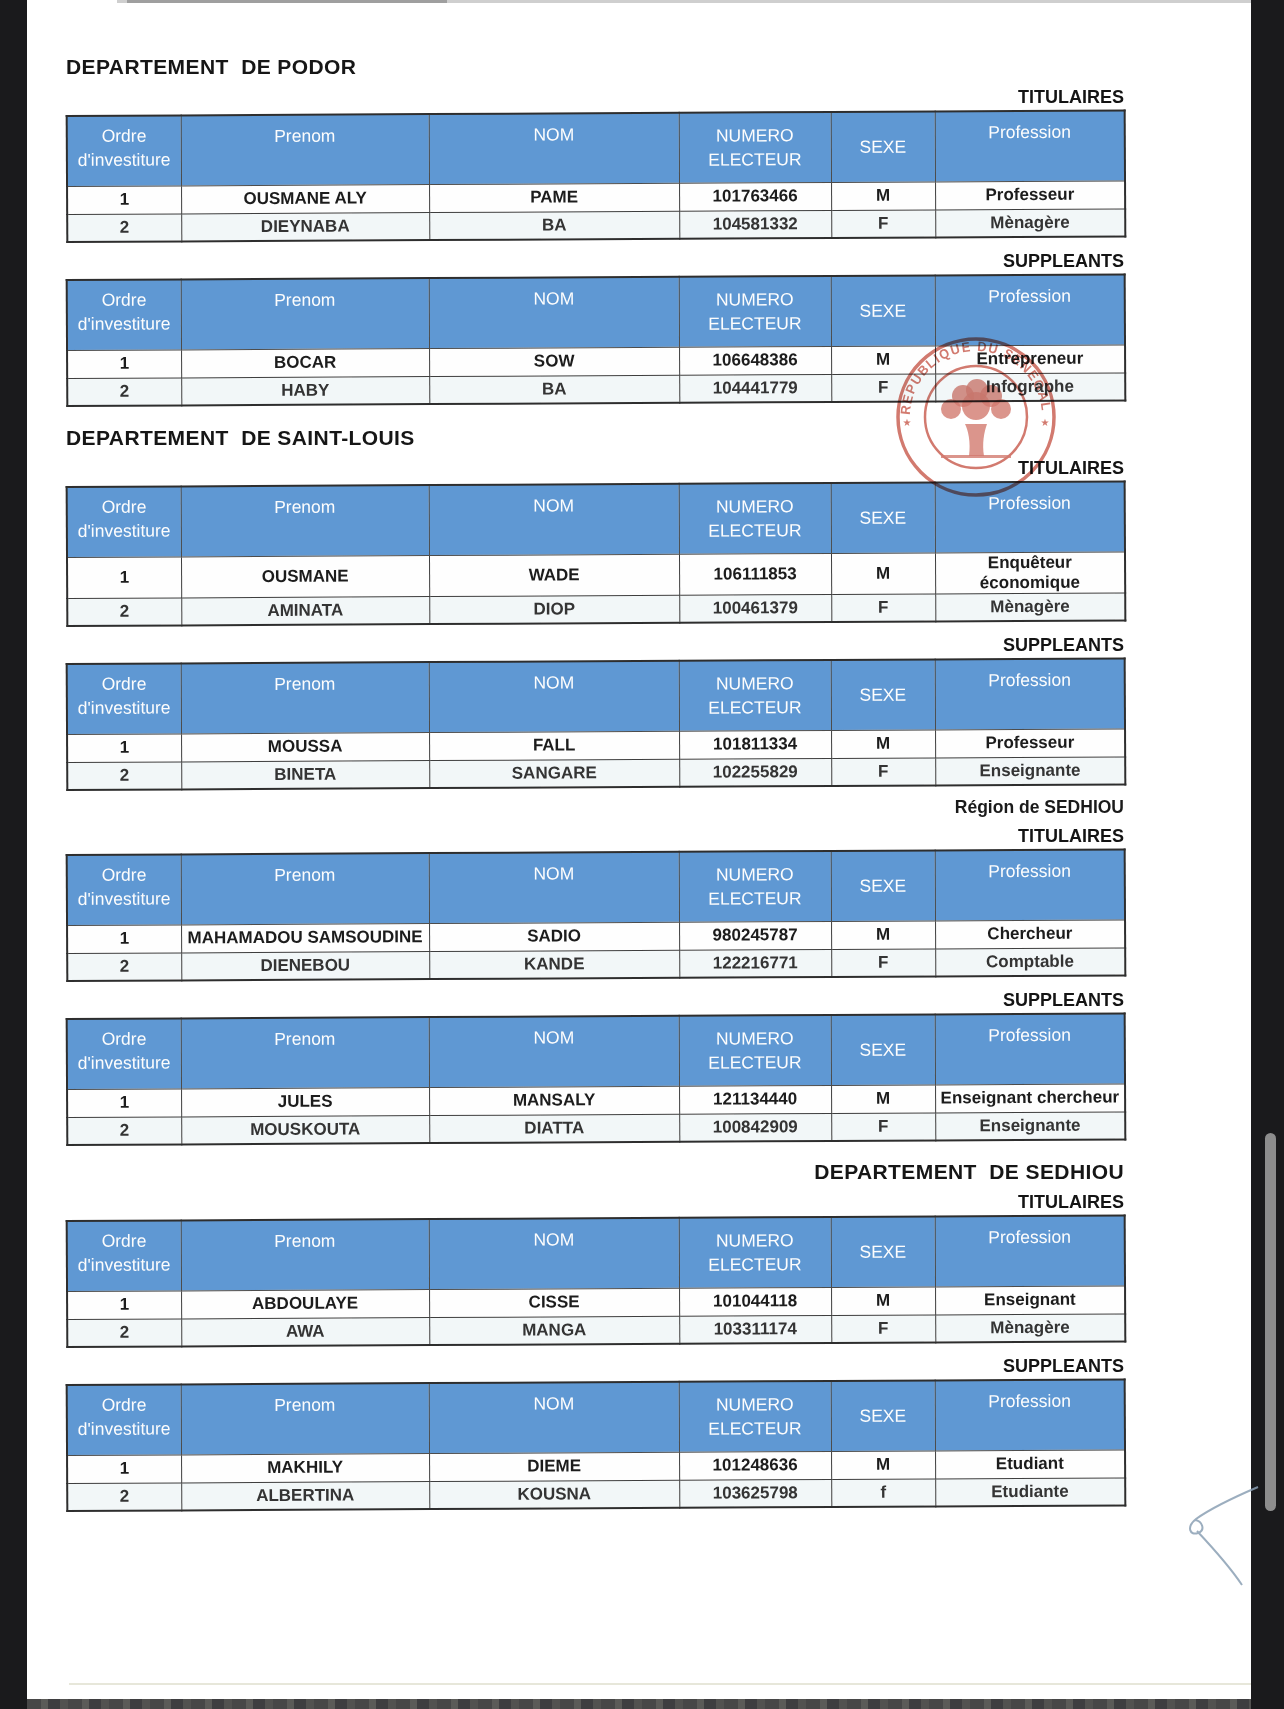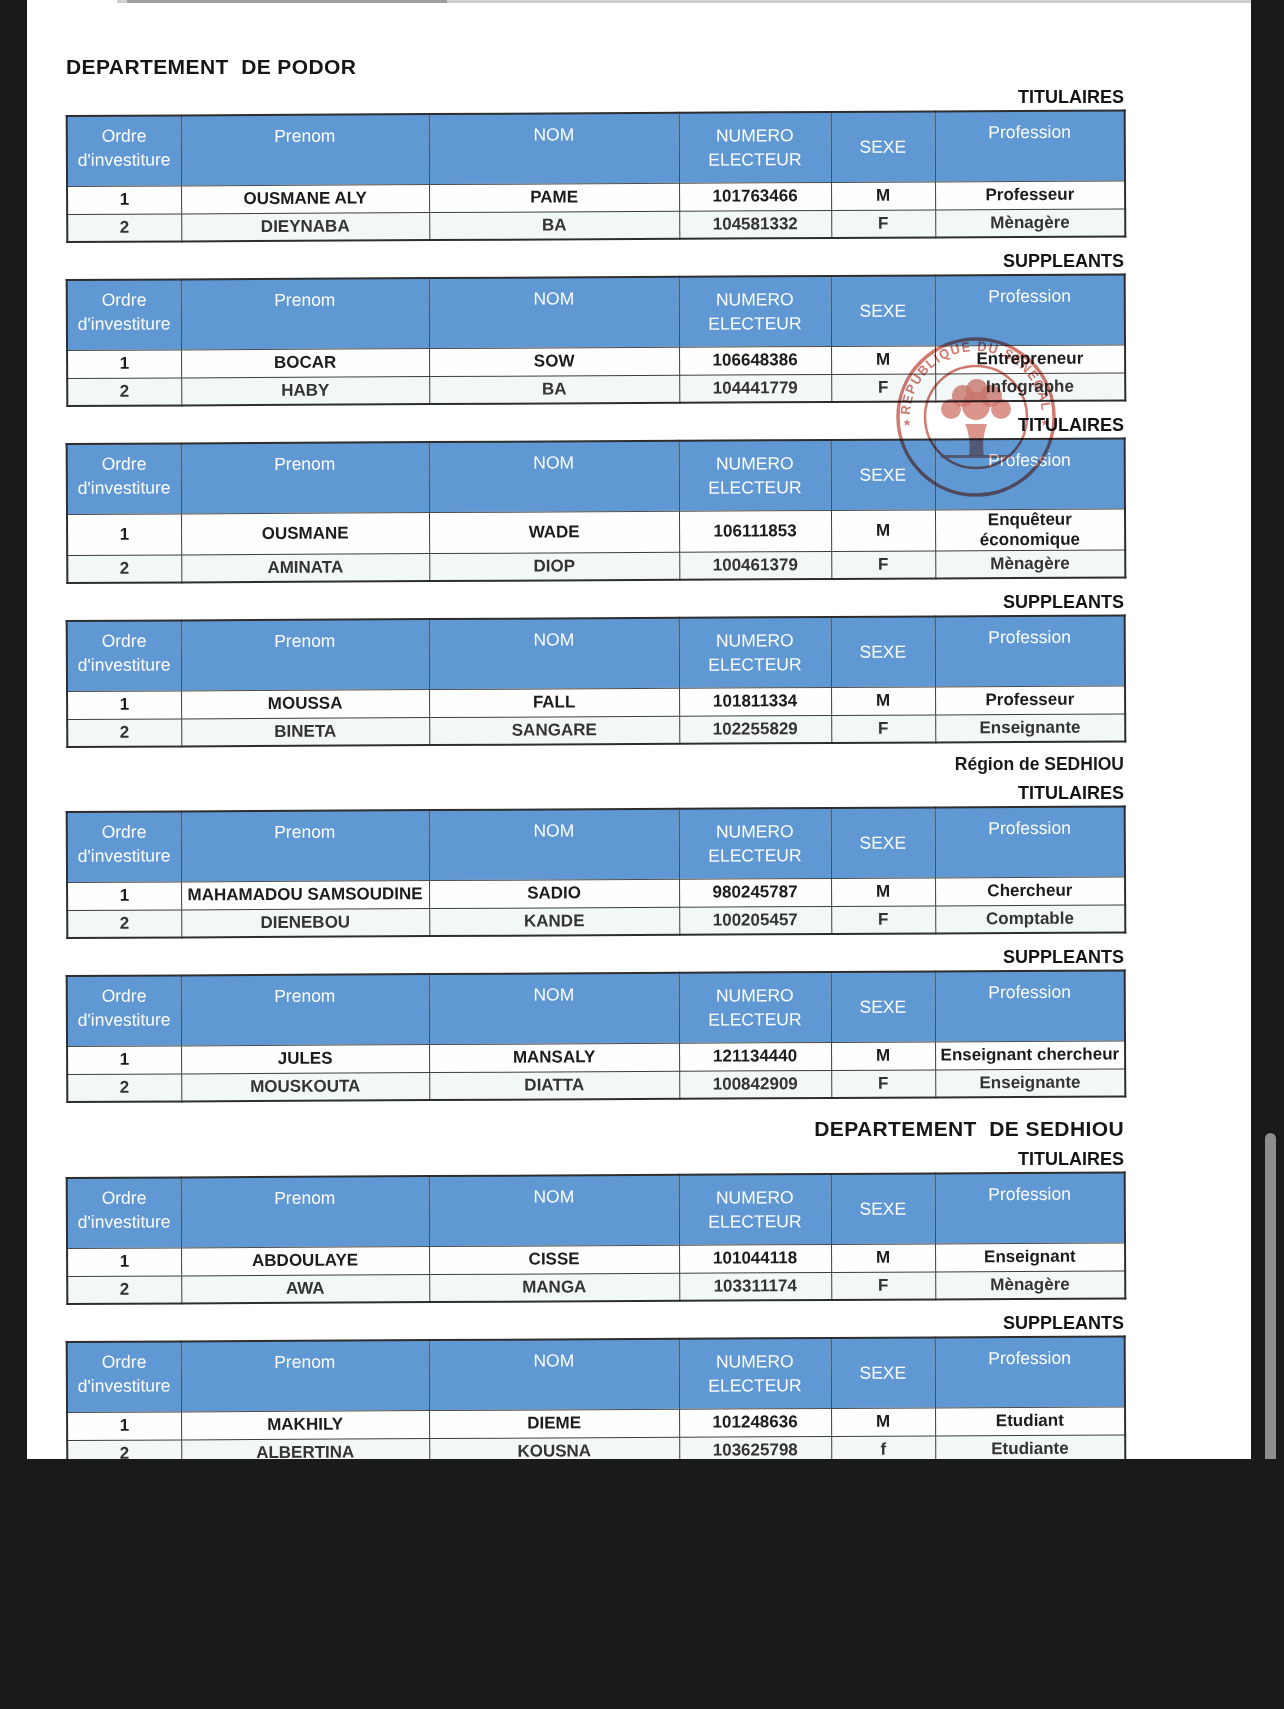--- a/index.html
+++ b/index.html
@@ -1,16 +1,16 @@
 <!DOCTYPE html>
 <html><head>
 <meta charset="utf-8">
 <style>
   html,body{margin:0;padding:0;background:#1a1a1c;}
-  .screen{position:relative;width:1284px;height:1459px;background:#eab308;overflow:hidden;
+  .screen{position:relative;width:1284px;height:1709px;background:#eab308;overflow:hidden;
           font-family:"Liberation Sans",sans-serif;}
   .paper{position:absolute;left:27px;top:0;width:1224px;height:1709px;background:#ffffff;}
   .edge{position:absolute;top:0;height:1709px;background:#1a1a1c;}
   .edge.left{left:0;width:27px;}
   .edge.right{right:0;width:33px;}
   .scroll-thumb{position:absolute;right:8px;top:1133px;width:11px;height:378px;
                 background:#8d8d8d;border-radius:6px;z-index:9;}
   .top-line{position:absolute;left:90px;top:0;width:1161px;height:3px;background:#cfcfcf;}
   .top-line-dark{position:absolute;left:100px;top:0;width:320px;height:3px;background:#9f9f9f;}
   .page-split-line{position:absolute;left:42px;top:1683px;width:1200px;height:2px;background:#e7e7da;}
@@ -139,20 +139,21 @@
               <td>BA</td>
               <td>104441779</td>
               <td>F</td>
               <td>Infographe</td>
             </tr>
           </tbody>
         </table>
       </section>
 
       <section class="dept-block s-stlouis">
+        <h2 class="dept">DEPARTEMENT  DE SAINT-LOUIS</h2>
         <div class="glabel">TITULAIRES</div>
         <table class="ctable">
           <colgroup>
               <col class="w-ordre">
               <col class="w-prenom">
               <col class="w-nom">
               <col class="w-numero">
               <col class="w-sexe">
               <col class="w-prof">
             </colgroup>
@@ -261,21 +262,21 @@
               <td>MAHAMADOU SAMSOUDINE</td>
               <td>SADIO</td>
               <td>980245787</td>
               <td>M</td>
               <td>Chercheur</td>
             </tr>
             <tr>
               <td>2</td>
               <td>DIENEBOU</td>
               <td>KANDE</td>
-              <td>100205457</td>
+              <td>122216771</td>
               <td>F</td>
               <td>Comptable</td>
             </tr>
           </tbody>
         </table>
         <div class="glabel">SUPPLEANTS</div>
         <table class="ctable">
           <colgroup>
               <col class="w-ordre">
               <col class="w-prenom">

